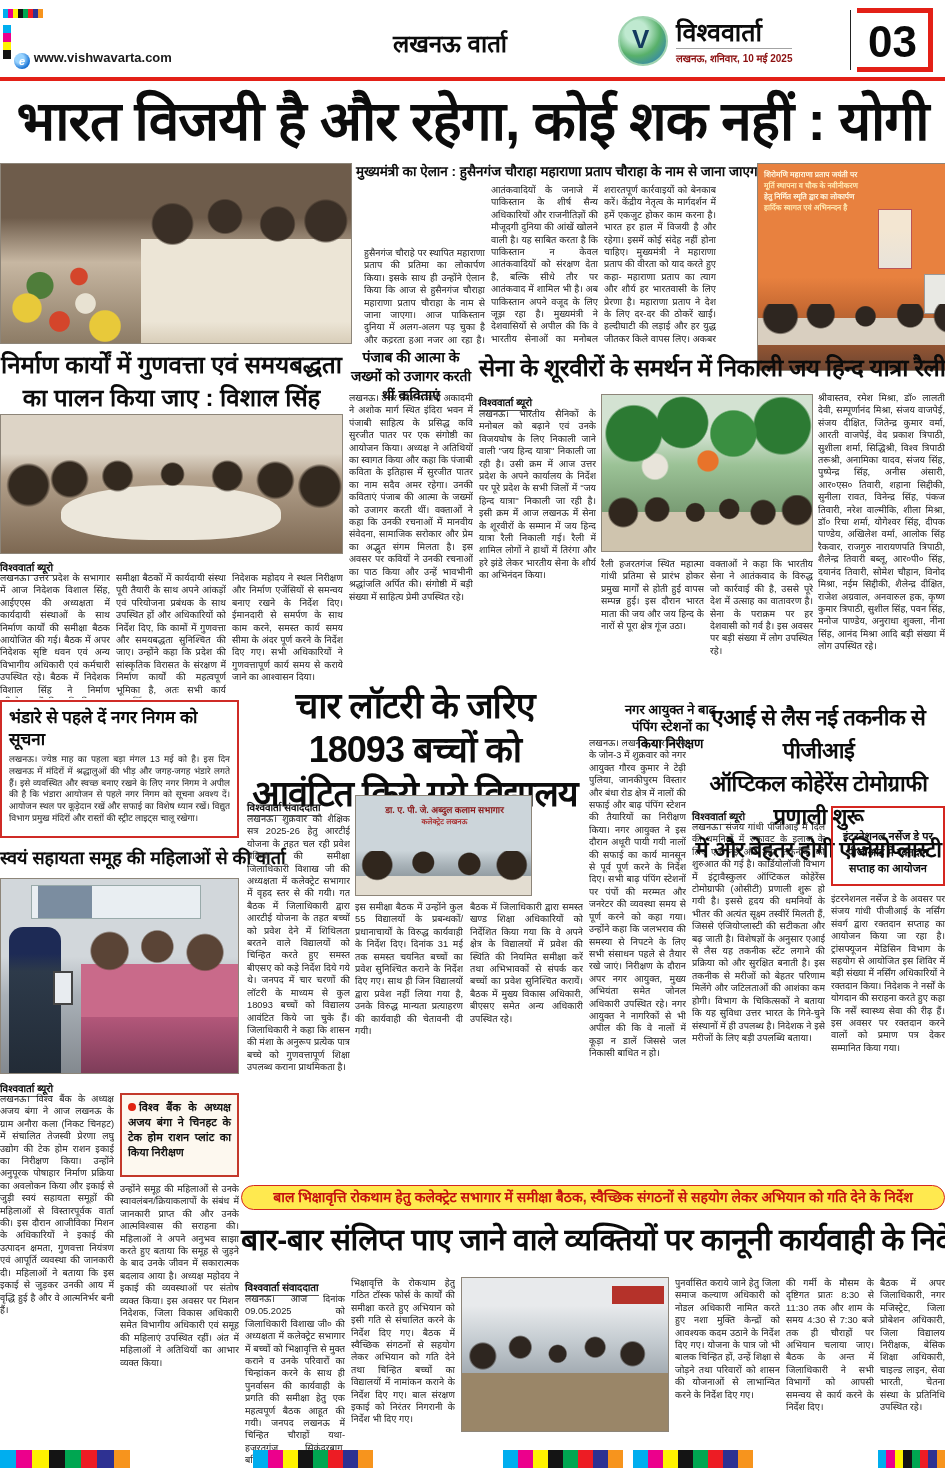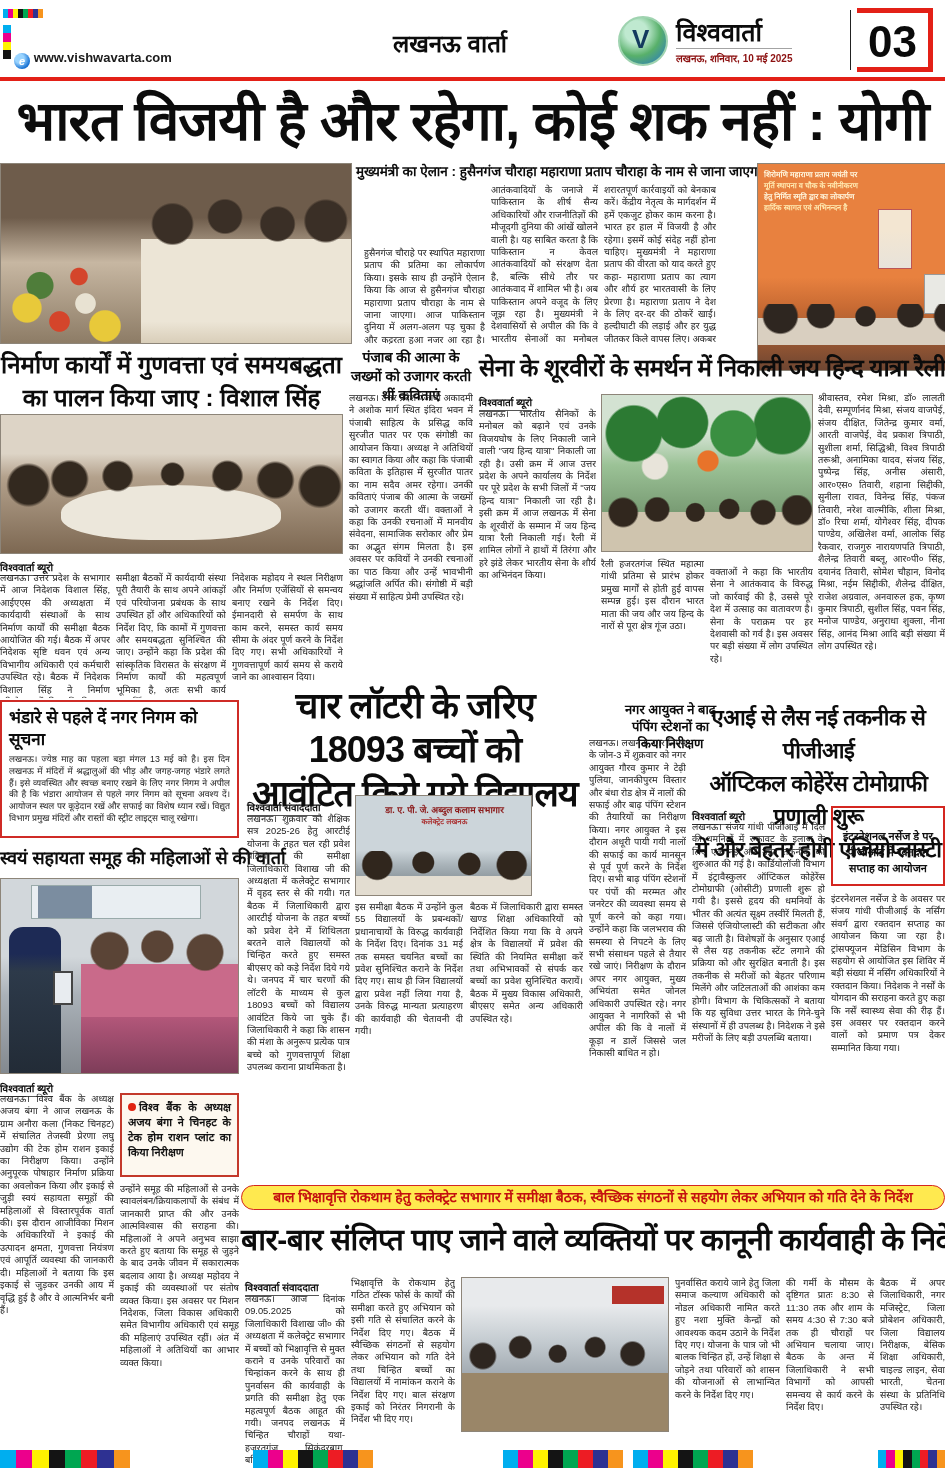--- a/index.html
+++ b/index.html
@@ -110,21 +110,21 @@
       background:radial-gradient(circle at 15% 35%,#2c7a33 0 14%,transparent 15%),radial-gradient(circle at 38% 25%,#2c7a33 0 16%,transparent 17%),
       radial-gradient(circle at 62% 35%,#3a8f41 0 15%,transparent 16%),radial-gradient(circle at 85% 28%,#2c7a33 0 14%,transparent 15%),
       radial-gradient(circle at 50% 60%,#e8732a 0 8%,transparent 9%),radial-gradient(circle at 25% 65%,#e8e4da 0 7%,transparent 8%);"></div>
     <div class="abs" style="left:0;top:100px;width:212px;height:58px;
       background:radial-gradient(circle at 10% 30%,#31271e 0 7%,transparent 8%),radial-gradient(circle at 26% 25%,#31271e 0 7%,transparent 8%),
       radial-gradient(circle at 44% 30%,#31271e 0 7%,transparent 8%),radial-gradient(circle at 60% 24%,#31271e 0 7%,transparent 8%),
       radial-gradient(circle at 76% 30%,#31271e 0 7%,transparent 8%),radial-gradient(circle at 92% 26%,#31271e 0 7%,transparent 8%),
       linear-gradient(180deg,transparent 0 30%,#cfc4ae 30% 100%);"></div>
   </div>
   <div class="abs body-text" style="left:601px;top:558px;width:103px;height:140px;">रैली हजरतगंज स्थित महात्मा गांधी प्रतिमा से प्रारंभ होकर प्रमुख मार्गों से होती हुई वापस सम्पन्न हुई। इस दौरान भारत माता की जय और जय हिन्द के नारों से पूरा क्षेत्र गूंज उठा।</div>
-  <div class="abs body-text" style="left:710px;top:558px;width:103px;height:140px;margin-top:8px;">वक्ताओं ने कहा कि भारतीय सेना ने आतंकवाद के विरुद्ध जो कार्रवाई की है, उससे पूरे देश में उत्साह का वातावरण है। सेना के पराक्रम पर हर देशवासी को गर्व है। इस अवसर पर बड़ी संख्या में लोग उपस्थित रहे।</div>
+  <div class="abs body-text" style="left:710px;top:558px;width:103px;height:140px;">वक्ताओं ने कहा कि भारतीय सेना ने आतंकवाद के विरुद्ध जो कार्रवाई की है, उससे पूरे देश में उत्साह का वातावरण है। सेना के पराक्रम पर हर देशवासी को गर्व है। इस अवसर पर बड़ी संख्या में लोग उपस्थित रहे।</div>
   <div class="abs body-text" style="left:818px;top:392px;width:127px;height:306px;">श्रीवास्तव, रमेश मिश्रा, डॉ० लालती देवी, सम्पूर्णानंद मिश्रा, संजय वाजपेई, संजय दीक्षित, जितेन्द्र कुमार वर्मा, आरती वाजपेई, वेद प्रकाश त्रिपाठी, सुशीला शर्मा, सिद्धिश्री, विश्व त्रिपाठी तरूश्री, अनामिका यादव, संजय सिंह, पुष्पेन्द्र सिंह, अनीस अंसारी, आर०एस० तिवारी, शहाना सिद्दीकी, सुनीला रावत, विनेन्द्र सिंह, पंकज तिवारी, नरेश वाल्मीकि, शीला मिश्रा, डॉ० रिचा शर्मा, योगेश्वर सिंह, दीपक पाण्डेय, अखिलेश वर्मा, आलोक सिंह रैकवार, राजगुरु नारायणपति त्रिपाठी, शैलेन्द्र तिवारी बब्लू, आर०पी० सिंह, दयानंद तिवारी, सोमेश चौहान, विनोद मिश्रा, नईम सिद्दीकी, शैलेन्द्र दीक्षित, राजेश अग्रवाल, अनवारुल हक, कृष्ण कुमार त्रिपाठी, सुशील सिंह, पवन सिंह, मनोज पाण्डेय, अनुराधा शुक्ला, नीना सिंह, आनंद मिश्रा आदि बड़ी संख्या में लोग उपस्थित रहे।</div>
 
   <div class="abs" style="left:0;top:700px;width:239px;height:138px;border:2px solid #cf2b26;padding:5px 7px;">
     <div class="headline" style="text-align:left;font-size:17px;line-height:22px;margin-bottom:3px;">भंडारे से पहले दें नगर निगम को सूचना</div>
     <div class="body-text" style="height:100px;font-size:8.8px;line-height:11.8px;">लखनऊ। ज्येष्ठ माह का पहला बड़ा मंगल 13 मई को है। इस दिन लखनऊ में मंदिरों में श्रद्धालुओं की भीड़ और जगह-जगह भंडारे लगते हैं। इसे व्यवस्थित और स्वच्छ बनाए रखने के लिए नगर निगम ने अपील की है कि भंडारा आयोजन से पहले नगर निगम को सूचना अवश्य दें। आयोजन स्थल पर कूड़ेदान रखें और सफाई का विशेष ध्यान रखें। विद्युत विभाग प्रमुख मंदिरों और रास्तों की स्ट्रीट लाइट्स चालू रखेगा।</div>
   </div>
 
   <div class="abs headline nowrap" style="left:0;top:845px;width:239px;font-size:18px;">स्वयं सहायता समूह की महिलाओं से की वार्ता</div>
   <div class="abs photo" style="left:0;top:878px;width:239px;height:196px;background:linear-gradient(180deg,#d2d7db 0 40%,#aab1b8 60%,#83898f);">
     <div class="abs" style="left:30px;top:6px;width:170px;height:34px;background:#e9eef2;border:1px solid #9aa;

